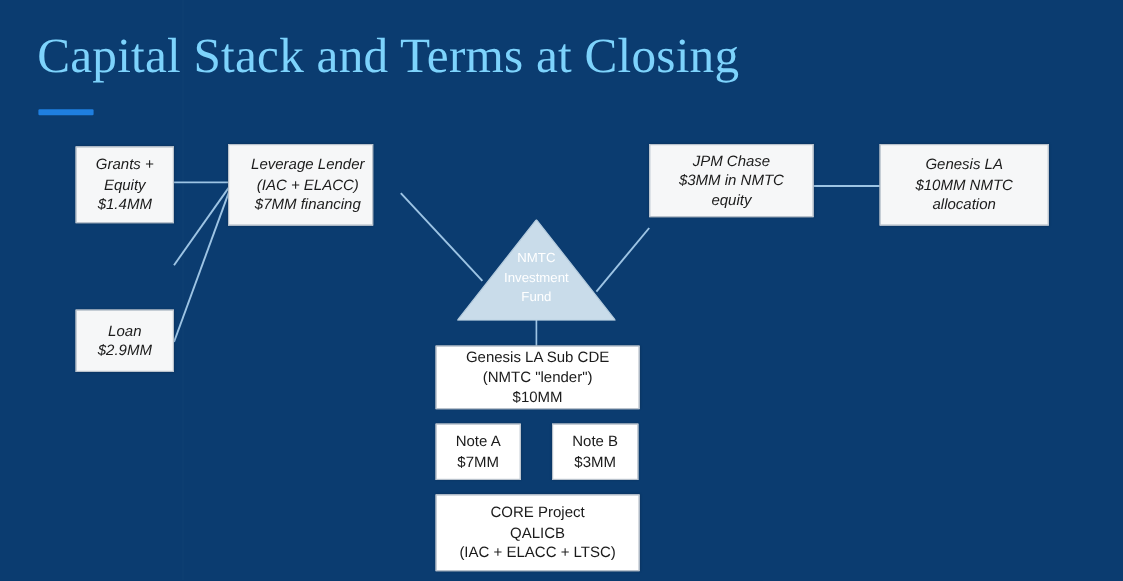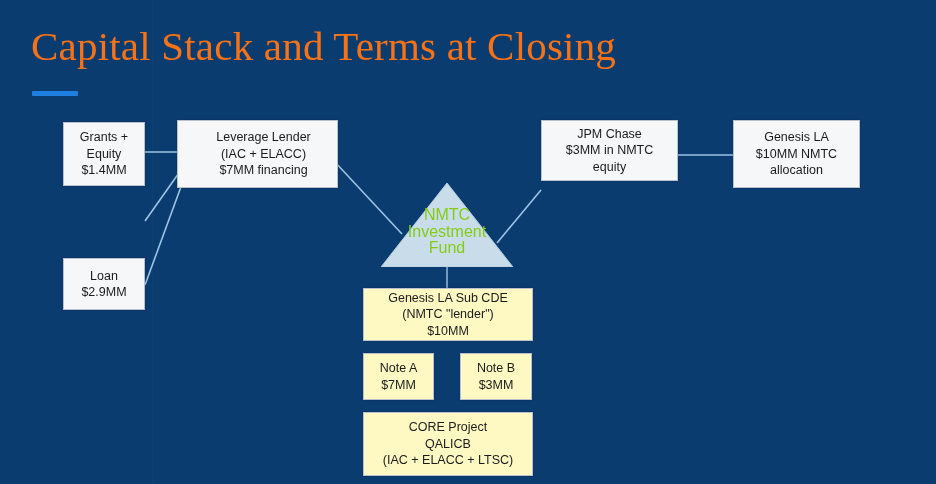--- a/index.html
+++ b/index.html
@@ -24,21 +24,21 @@
     height: 484px;
     background: rgba(255,255,255,0.025);
   }
   #title {
     position: absolute;
     left: 31px;
     top: 22px;
     font-family: "Liberation Serif", serif;
     font-size: 41px;
     line-height: 48px;
-    color: #f97316;
+    color: #7dd3fc;
     letter-spacing: 0.2px;
     white-space: nowrap;
   }
   #accent-bar {
     position: absolute;
     left: 32px;
     top: 91px;
     width: 46px;
     height: 5px;
     background: #1f7fe0;
@@ -50,22 +50,22 @@
     display: flex;
     align-items: center;
     justify-content: center;
     text-align: center;
     color: #1b1b1b;
     font-size: 12.5px;
     line-height: 16.5px;
     border: 1px solid #b9c2cc;
     box-shadow: 0 0 2px rgba(0,0,0,0.25);
   }
-  .node-white { background: #f6f7f8; }
-  .node-gray  { background: #fef9c3; }
+  .node-white { background: #f6f7f8; font-style: italic; }
+  .node-gray  { background: #ffffff; }
   .node .txt { padding: 0 4px; white-space: pre-line; }
 
   svg#wires {
     position: absolute;
     left: 0; top: 0;
     width: 936px;
     height: 484px;
     pointer-events: none;
   }
   .wire {
@@ -80,22 +80,22 @@
     top: 183px;
     width: 132px;
     height: 84px;
   }
   #triangle-label {
     position: absolute;
     left: 381px;
     top: 207px;
     width: 132px;
     text-align: center;
-    color: #84cc16;
-    font-size: 16px;
+    color: #ffffff;
+    font-size: 11px;
     line-height: 16.5px;
     white-space: pre-line;
   }
 </style>
 </head>
 <body>
 
 <div id="slide">
 
   <div id="seam"></div>
@@ -134,33 +134,33 @@
 Equity
 $1.4MM</span>
   </div>
 
 
   <div class="node node-white" style="left:63px; top:258px; width:82px; height:52px;">
     <span class="txt">Loan
 $2.9MM</span>
   </div>
 
-  <div class="node node-white" style="left:177px; top:120px; width:161px; height:68px;padding-left:12px;">
+  <div class="node node-white" style="left:190px; top:120px; width:121px; height:68px;padding-left:12px;">
     <span class="txt">Leverage Lender
 (IAC + ELACC)
 $7MM financing</span>
   </div>
 
   <div class="node node-white" style="left:541px; top:120px; width:137px; height:61px;">
     <span class="txt">JPM Chase
 $3MM in NMTC
 equity</span>
   </div>
 
-  <div class="node node-white" style="left:733px; top:120px; width:127px; height:68px;">
+  <div class="node node-white" style="left:733px; top:120px; width:141px; height:68px;">
     <span class="txt">Genesis LA
 $10MM NMTC
 allocation</span>
   </div>
 
   <div class="node node-gray" style="left:363px; top:288px; width:170px; height:53px;">
     <span class="txt">Genesis LA Sub CDE
 (NMTC "lender")
 $10MM</span>
   </div>

